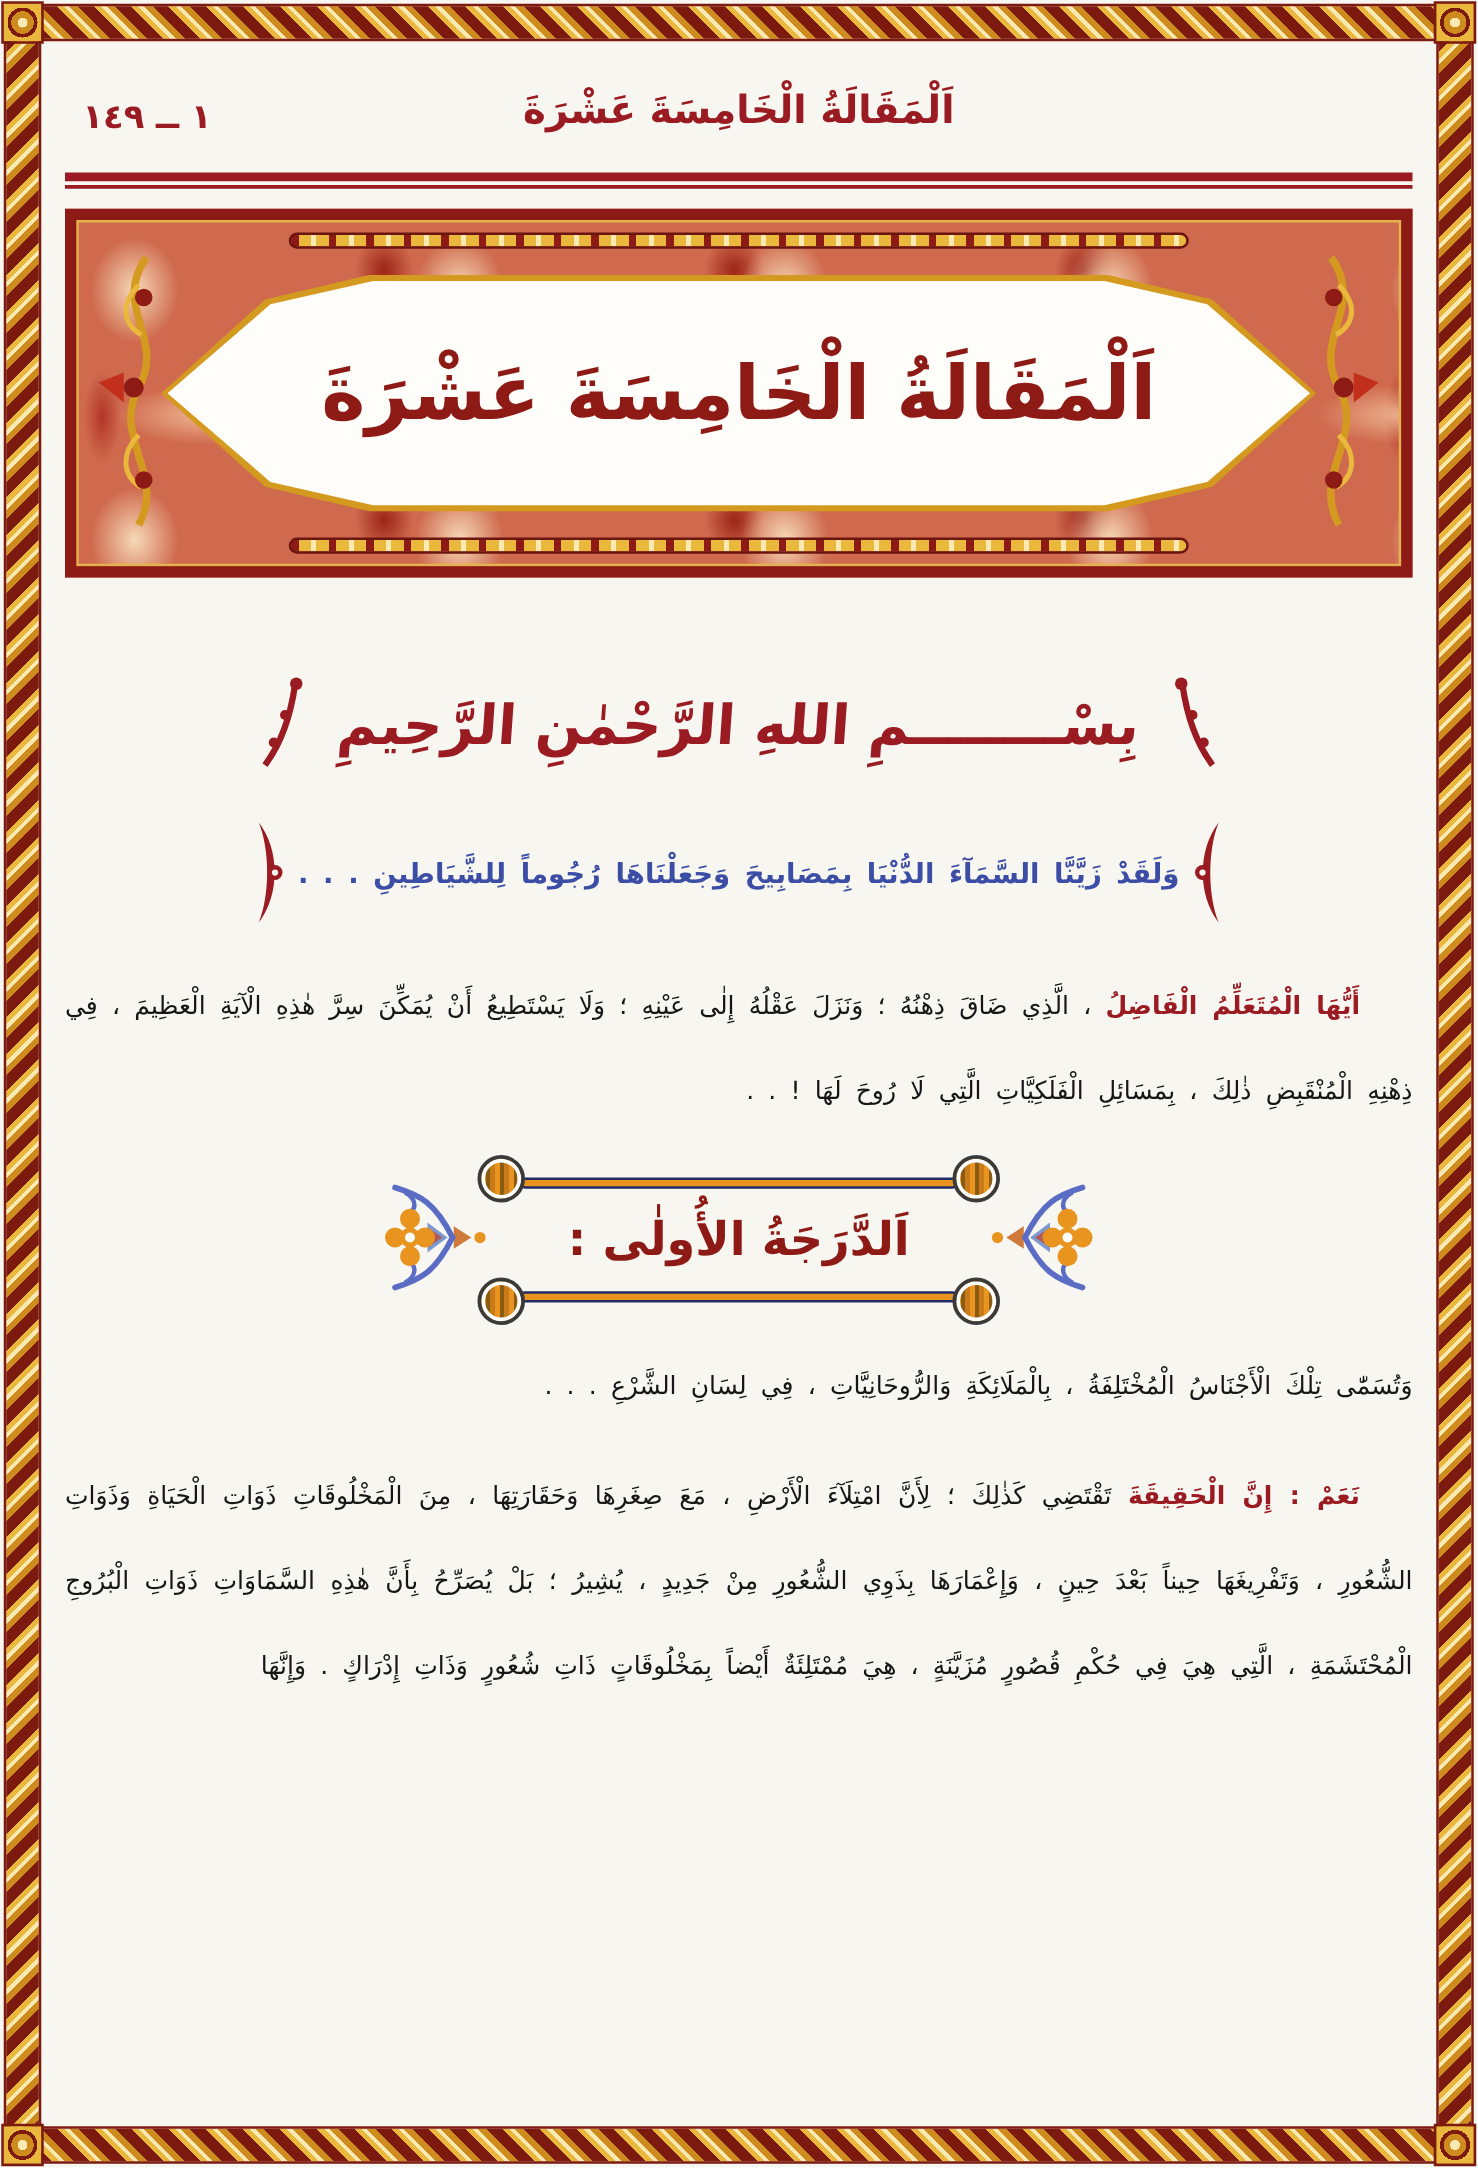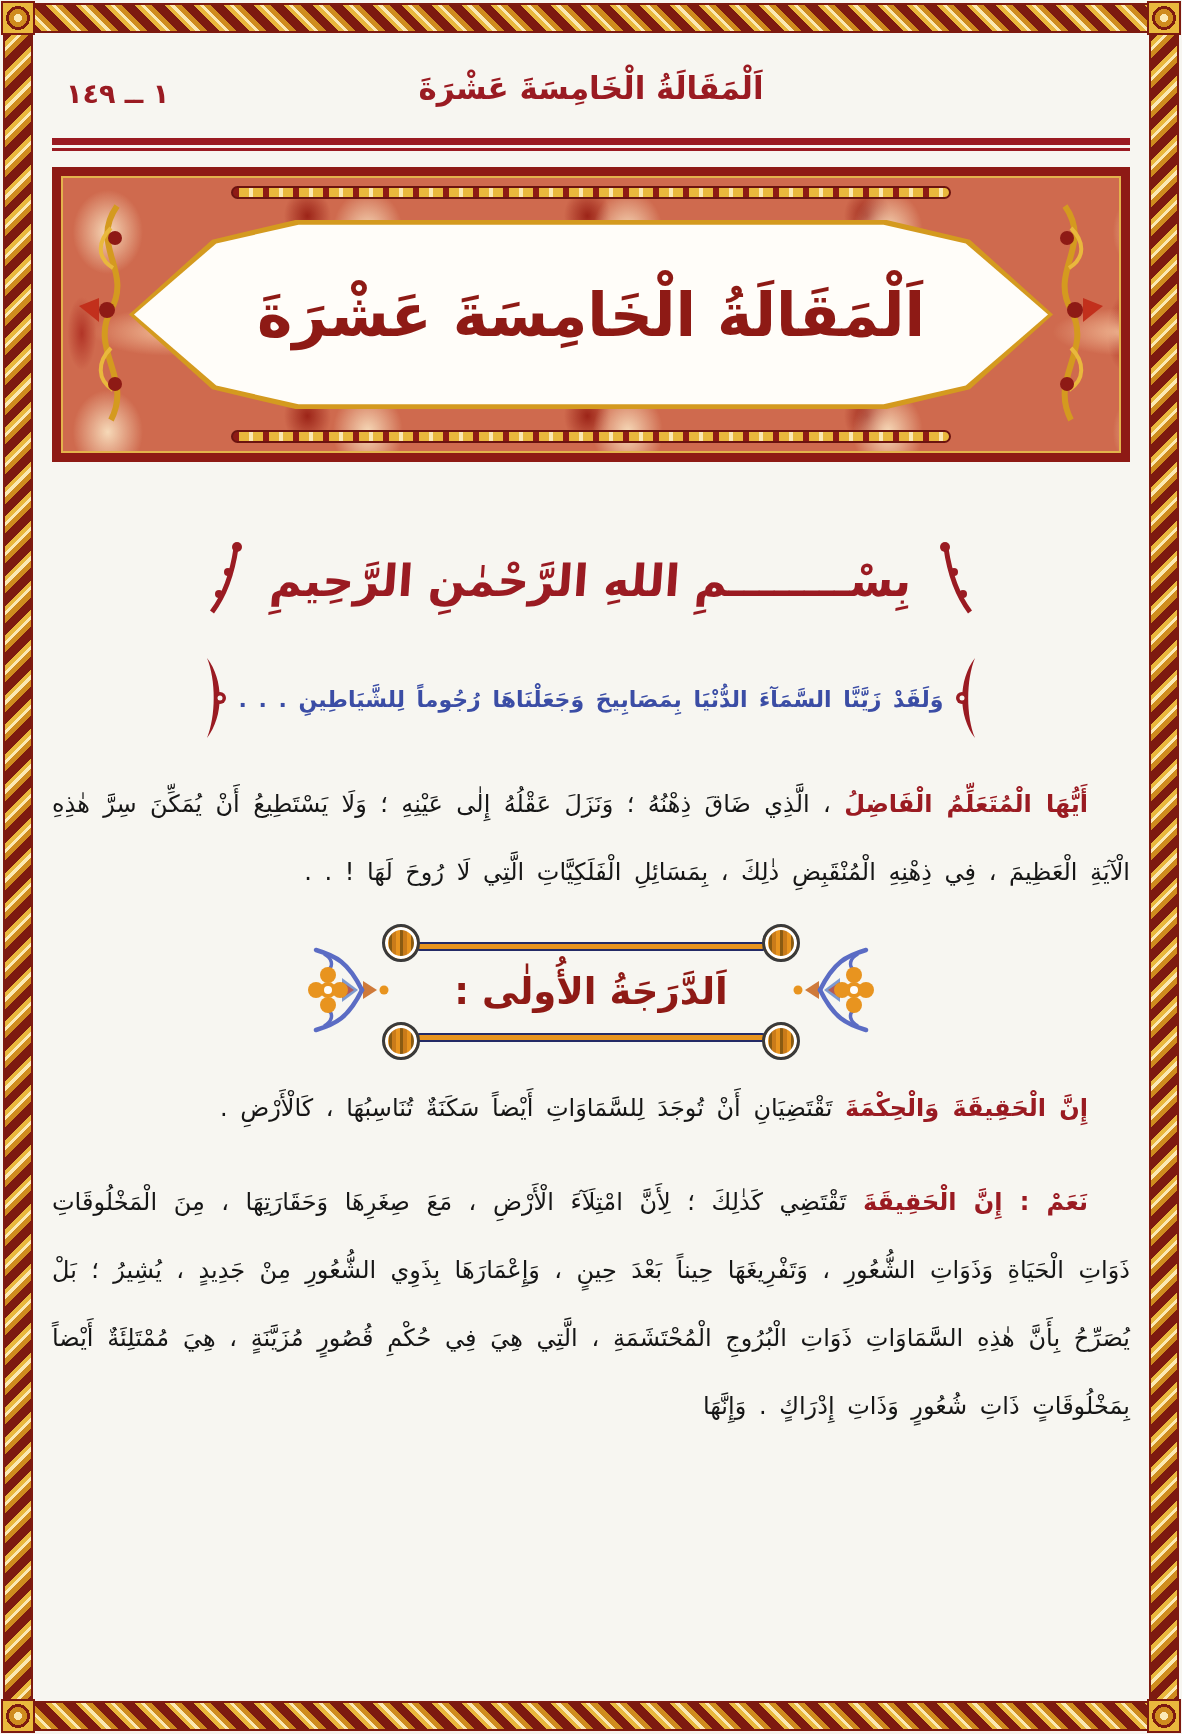--- a/index.html
+++ b/index.html
@@ -97,21 +97,21 @@
     margin-top:34px; display:flex; align-items:center; justify-content:center; gap:10px; direction:rtl;
   }
   .verse-text {
     color:#3b4da5; font-weight:bold; font-size:22px; line-height:1.9;
     text-align:center; word-spacing:4px;
   }
 
   
   .body-text { margin-top:26px; }
   .para {
-    direction:rtl; text-align:justify; font-size:24px; line-height:68px;
+    direction:rtl; text-align:justify; font-size:20px; line-height:68px;
     color:#161616; word-spacing:5px; margin-bottom:26px; text-indent:42px;
   }
   .para.flush { text-indent:0; margin-bottom:20px; }
   .lead { color:#9a1b22; font-weight:bold; }
 
   
   .heading-row {
     display:flex; align-items:center; justify-content:center; gap:0;
     margin:34px auto 30px;
   }
@@ -281,25 +281,24 @@
                 <circle cx="62" cy="35" r="8"></circle>
               <circle cx="62" cy="65" r="8"></circle>
                 <circle cx="50" cy="50" r="8"></circle>
                 <circle cx="74" cy="50" r="8"></circle>
             </g>
             <circle cx="62" cy="50" r="4" fill="#fffdf9"></circle>
           </svg>
         </span>
       </div>
 
-      <p class="para">
-        <span class="lead">إِنَّ الْحَقِيقَةَ وَالْحِكْمَةَ</span>
-        <span>تَقْتَضِيَانِ أَنْ تُوجَدَ لِلسَّمَاوَاتِ أَيْضاً سَكَنَةٌ تُنَاسِبُهَا ، كَالْأَرْضِ .</span>
+
+      <p class="para flush">
+        <span>وَتُسَمّٰى تِلْكَ الْأَجْنَاسُ الْمُخْتَلِفَةُ ، بِالْمَلَائِكَةِ وَالرُّوحَانِيَّاتِ ، فِي لِسَانِ الشَّرْعِ . . .</span>
       </p>
-
 
       <p class="para">
         <span class="lead">نَعَمْ : إِنَّ الْحَقِيقَةَ</span>
         <span>تَقْتَضِي كَذٰلِكَ ؛ لِأَنَّ امْتِلَآءَ الْأَرْضِ ، مَعَ صِغَرِهَا وَحَقَارَتِهَا ، مِنَ الْمَخْلُوقَاتِ ذَوَاتِ الْحَيَاةِ وَذَوَاتِ الشُّعُورِ ، وَتَفْرِيغَهَا حِيناً بَعْدَ حِينٍ ، وَإِعْمَارَهَا بِذَوِي الشُّعُورِ مِنْ جَدِيدٍ ، يُشِيرُ ؛ بَلْ يُصَرِّحُ بِأَنَّ هٰذِهِ السَّمَاوَاتِ ذَوَاتِ الْبُرُوجِ الْمُحْتَشَمَةِ ، الَّتِي هِيَ فِي حُكْمِ قُصُورٍ مُزَيَّنَةٍ ، هِيَ مُمْتَلِئَةٌ أَيْضاً بِمَخْلُوقَاتٍ ذَاتِ شُعُورٍ وَذَاتِ إِدْرَاكٍ . وَإِنَّهَا</span>
       </p>
 
     </div>
   </div>
 </div>
 

